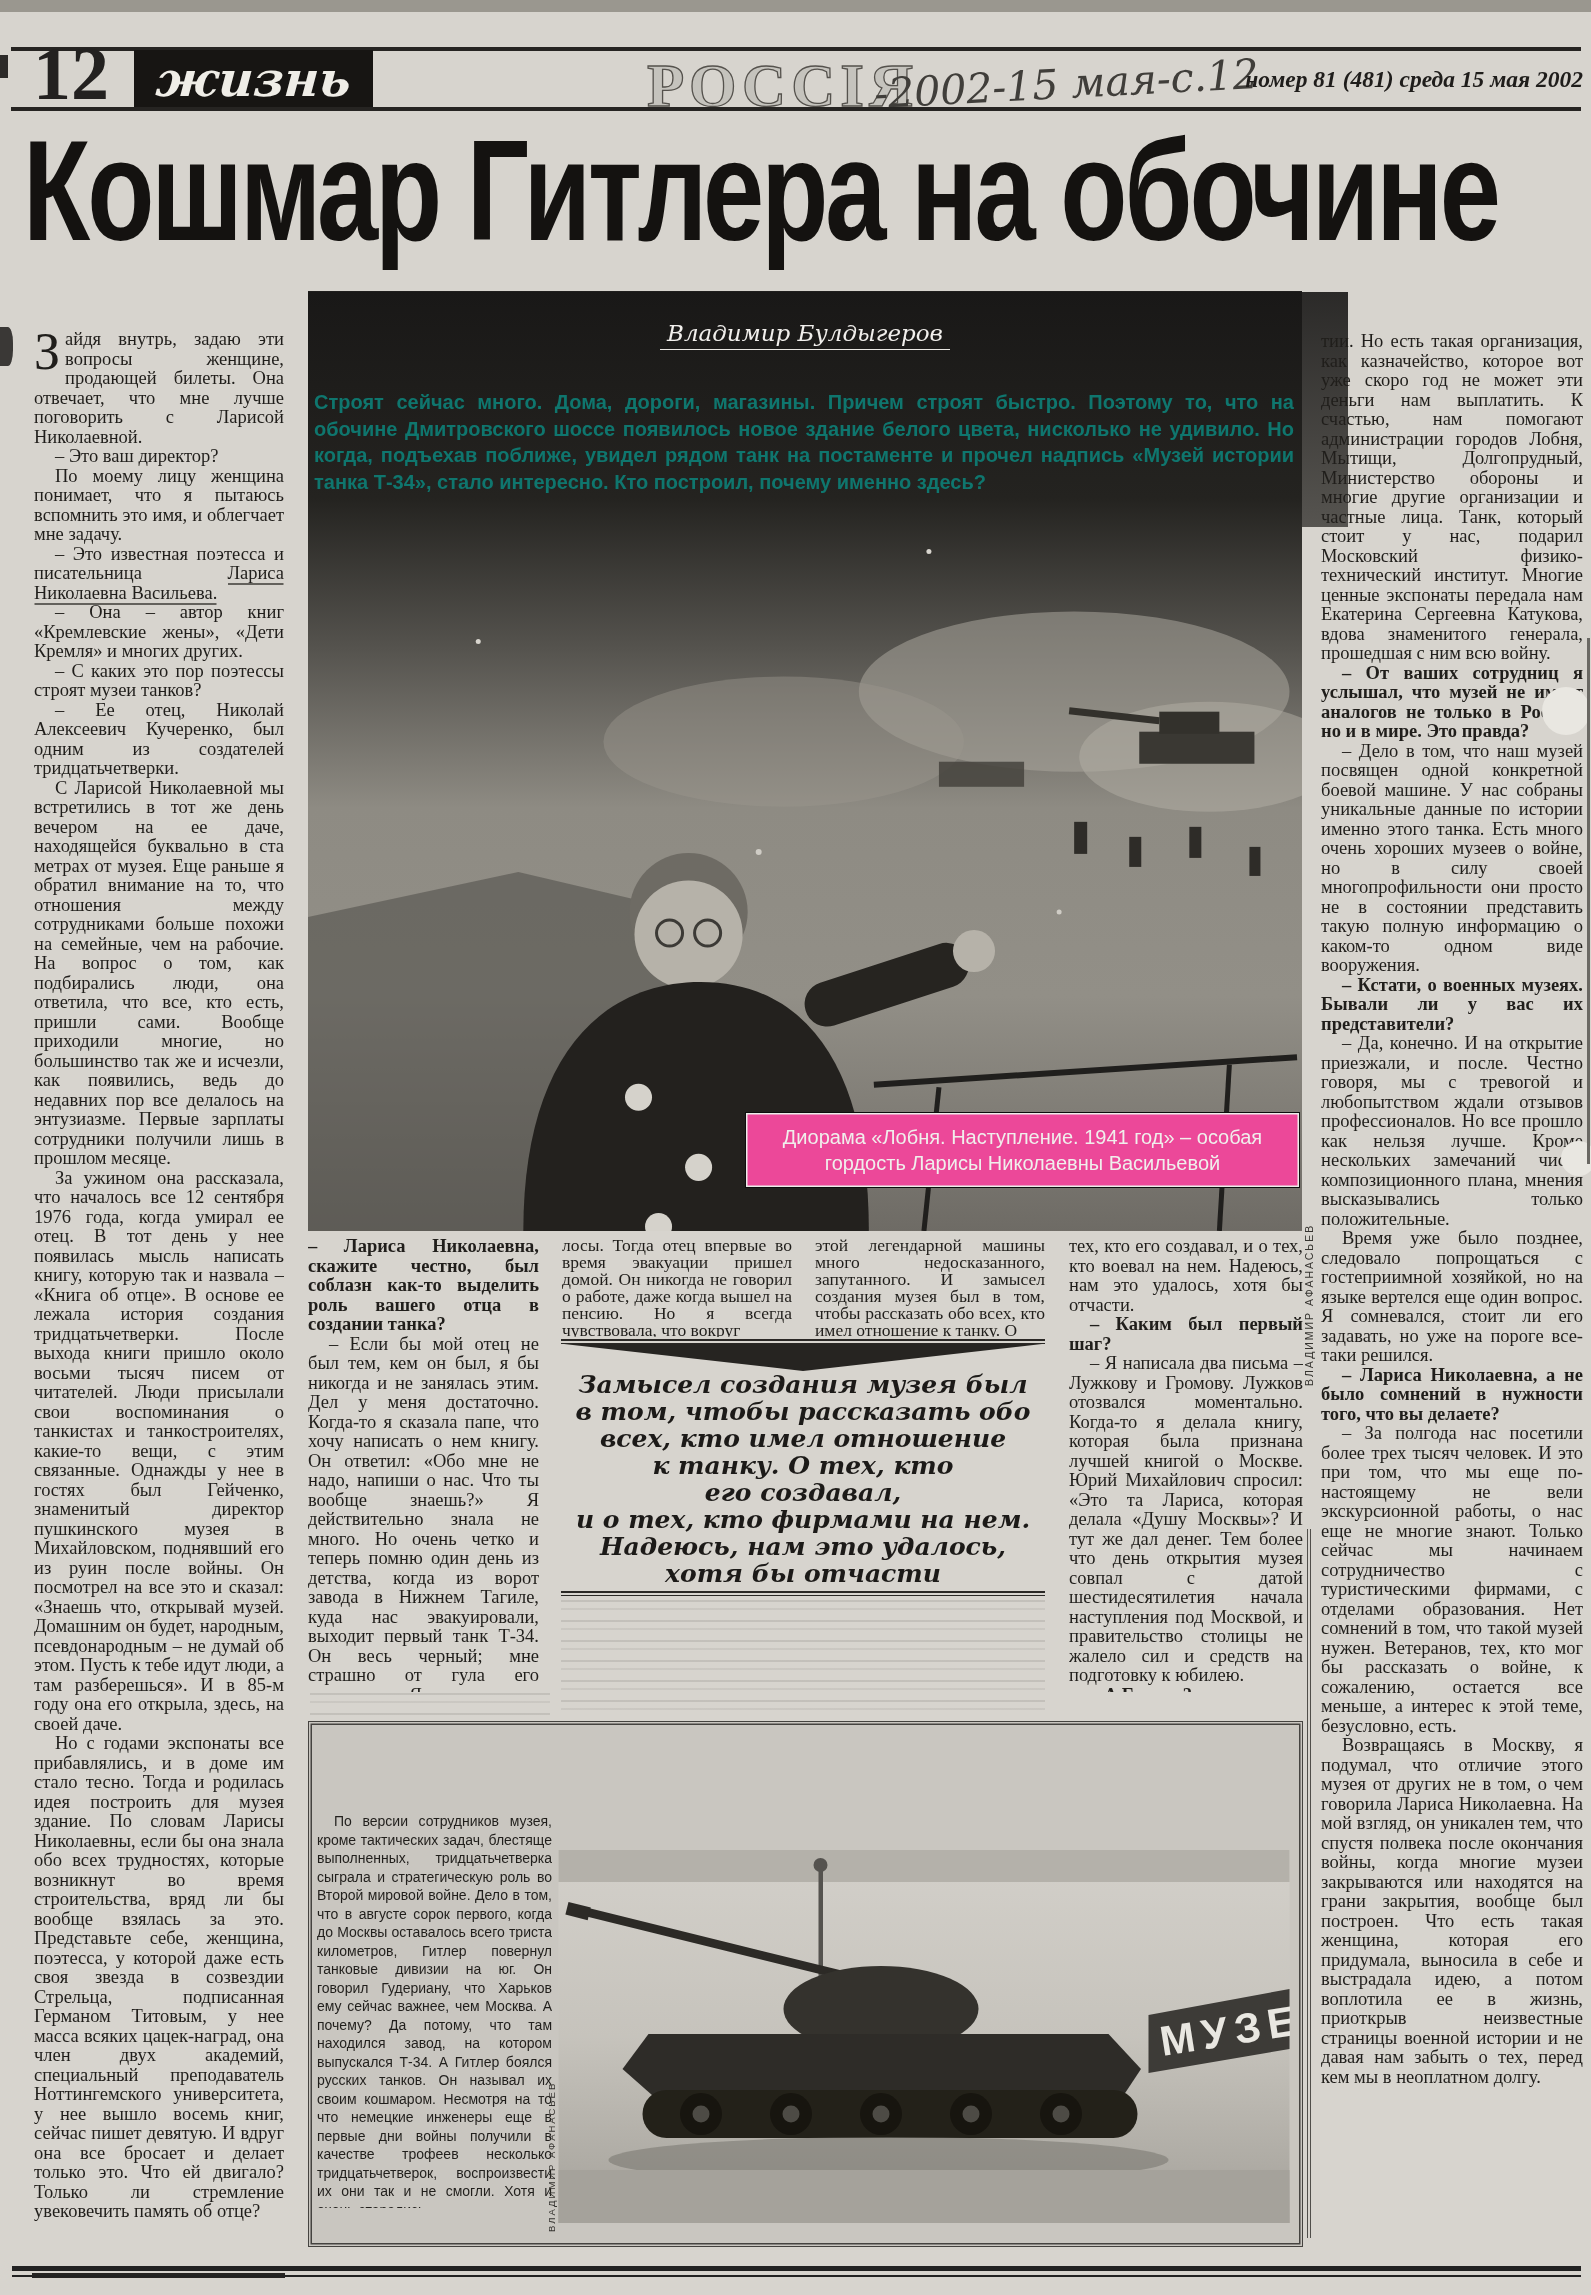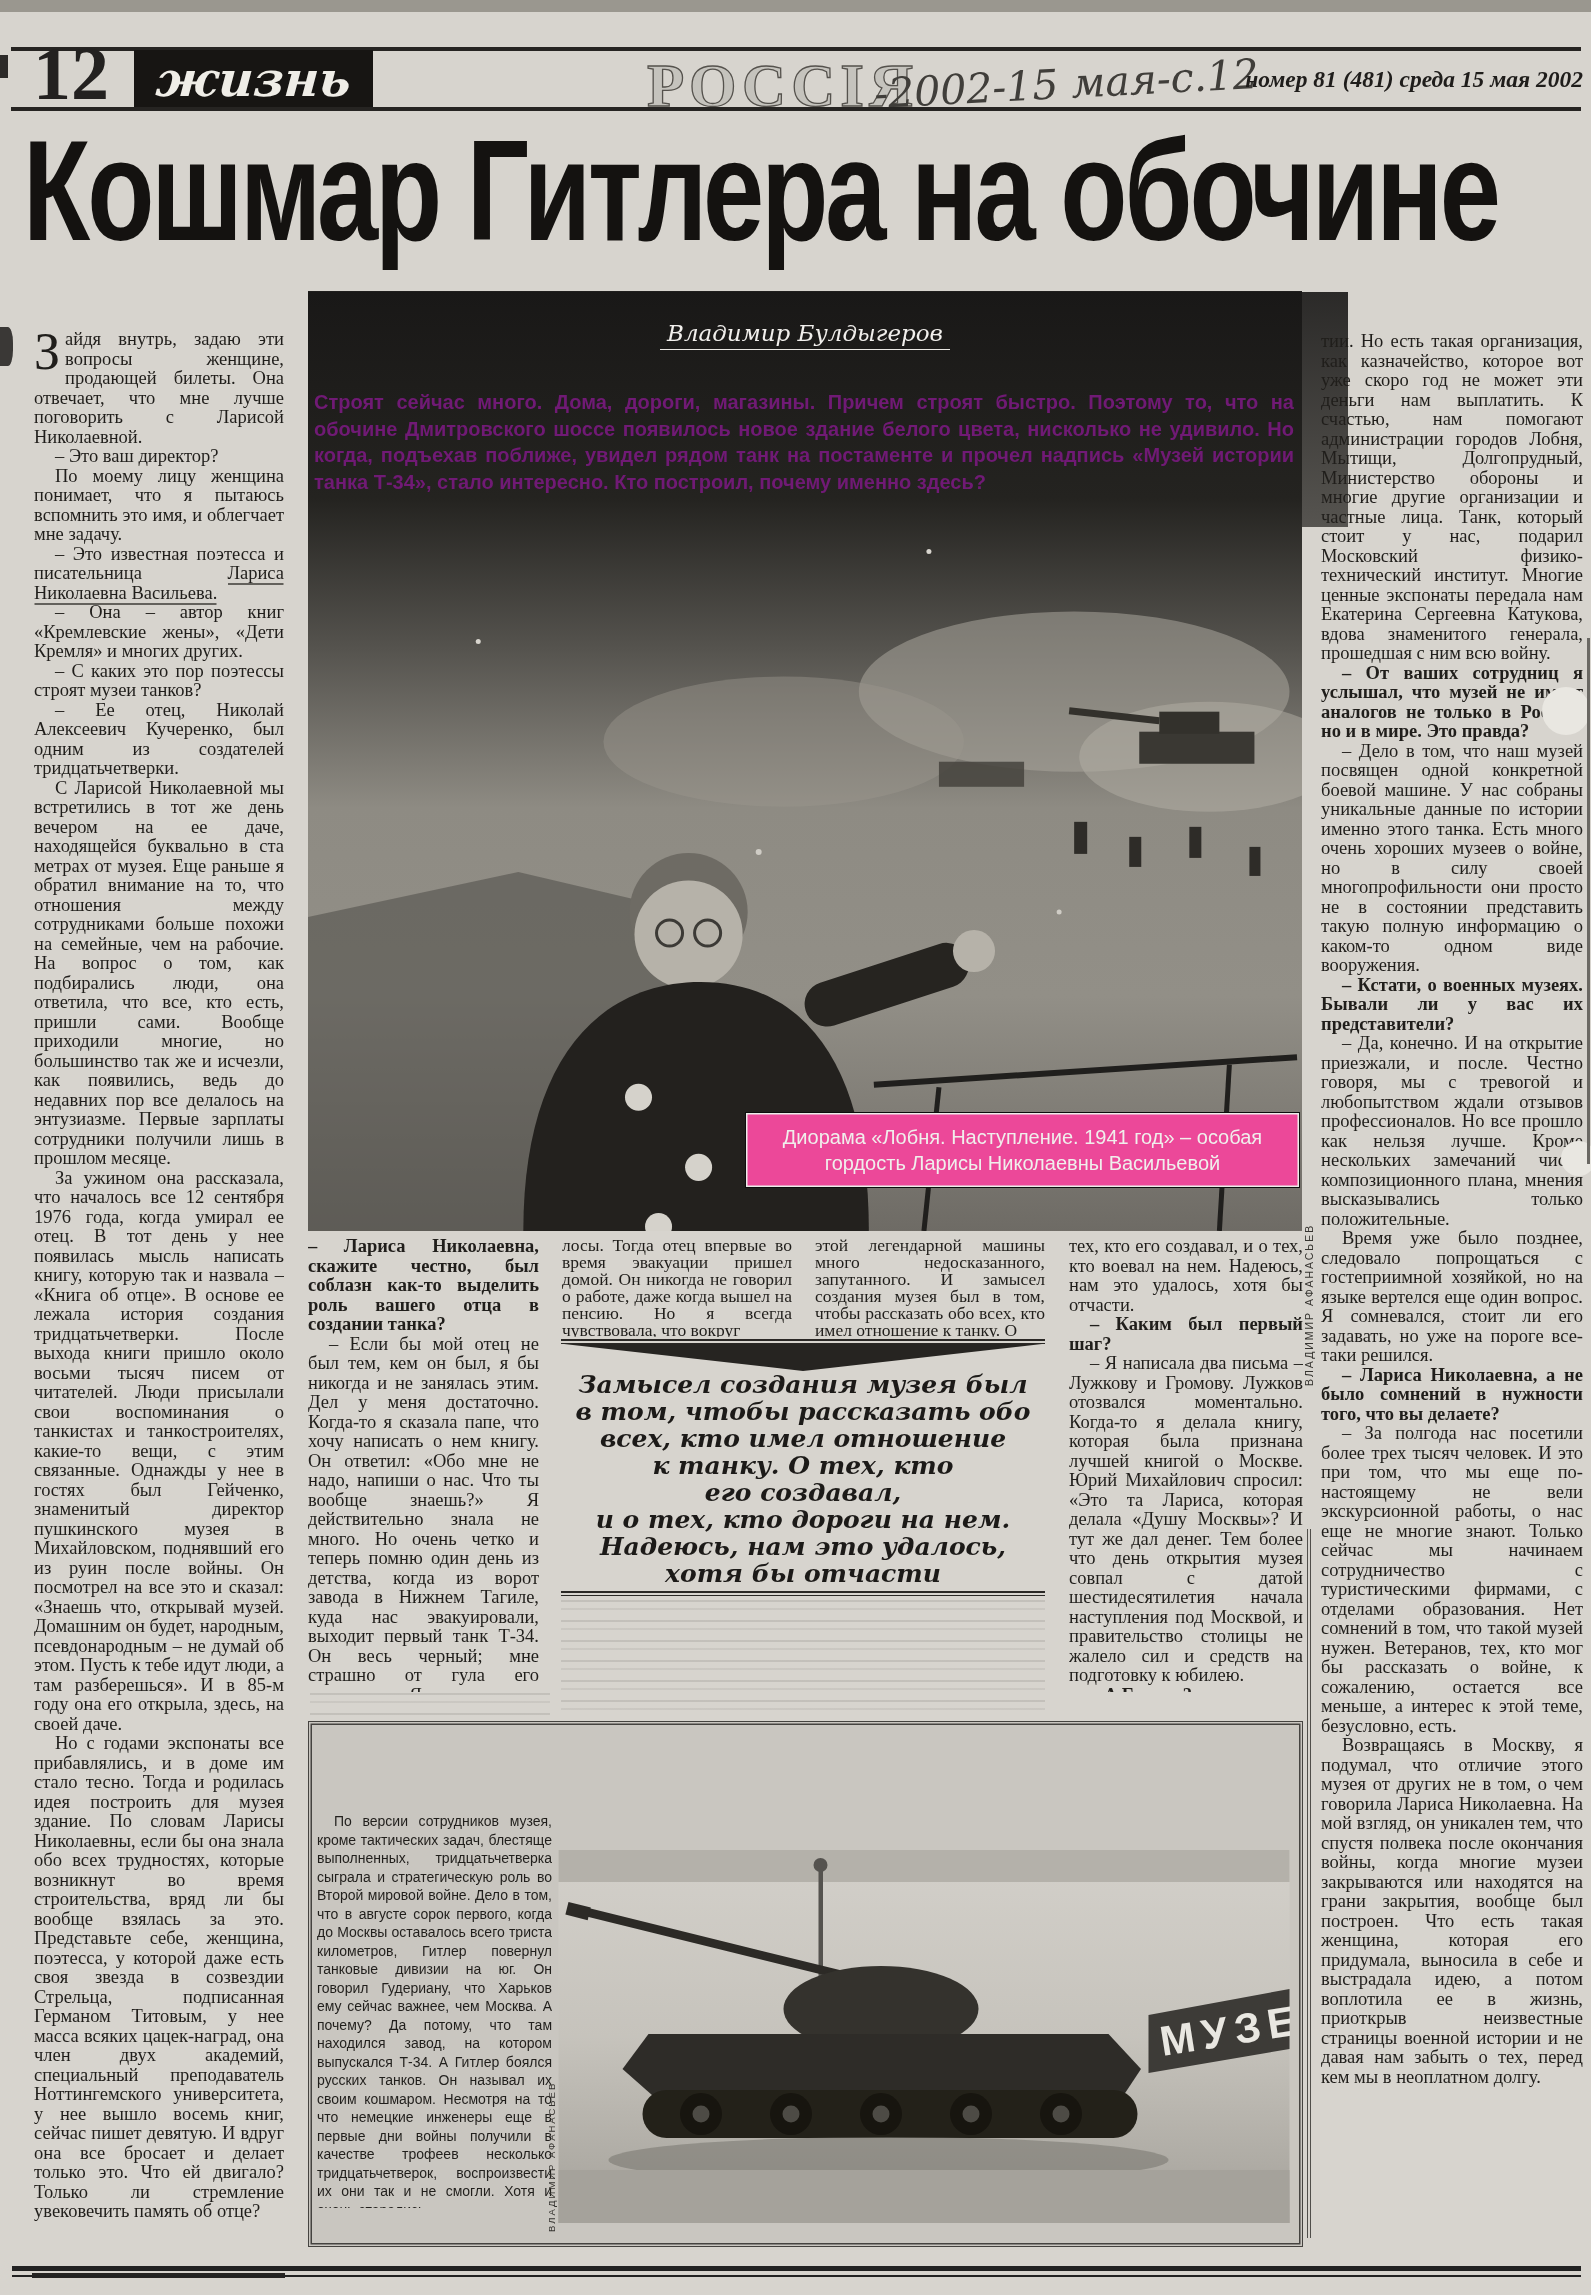--- a/index.html
+++ b/index.html
@@ -82,21 +82,21 @@
       <circle cx="340" cy="700" r="5" fill="#d8d5ce"></circle>
         <circle cx="1240" cy="520" r="5" fill="#d8d5ce"></circle>
       <circle cx="900" cy="1120" r="6" fill="#cfccc5"></circle>
         <circle cx="1500" cy="1240" r="5" fill="#cfccc5"></circle>
     </svg>
 
     <div style="position:absolute;left:0;top:29px;width:994px;text-align:center;">
       <span style="font-family:'DejaVu Serif',serif;font-style:italic;font-size:23px;color:#f1efec;border-bottom:1.5px solid #e9e7e3;padding:0 7px 3px;">Владимир Булдыгеров</span>
     </div>
     <div class="sans" style="position:absolute;left:6px;top:98px;width:980px;font-size:20px;font-weight:bold;line-height:26.5px;
-                color:#701a75;text-align:justify;">Строят сейчас много. Дома, дороги, магазины. Причем строят быстро. Поэтому то, что на обочине Дмитровского шоссе появилось новое здание белого цвета, нисколько не удивило. Но когда, подъехав поближе, увидел рядом танк на постаменте и прочел надпись «Музей истории танка Т-34», стало интересно. Кто построил, почему именно здесь?</div>
+                color:#0f766e;text-align:justify;">Строят сейчас много. Дома, дороги, магазины. Причем строят быстро. Поэтому то, что на обочине Дмитровского шоссе появилось новое здание белого цвета, нисколько не удивило. Но когда, подъехав поближе, увидел рядом танк на постаменте и прочел надпись «Музей истории танка Т-34», стало интересно. Кто построил, почему именно здесь?</div>
     <div style="position:absolute;left:437px;top:821px;width:543px;background:#ec4899;border:1.5px solid #0d0d0d;
                 box-shadow:inset 0 0 0 1.5px #ececea;padding:11px 5px;text-align:center;">
       <div class="sans" style="font-size:20px;line-height:26px;color:#f0efec;">Диорама «Лобня. Наступление. 1941 год» – особая</div>
       <div class="sans" style="font-size:20px;line-height:26px;color:#f0efec;">гордость Ларисы Николаевны Васильевой</div>
     </div>
   </div>
   <div class="abs" style="left:1302px;top:280px;width:46px;height:235px;background:linear-gradient(#1c1b1a,#4b4945);opacity:.92;"></div>
   <div class="abs vcredit" style="left:1303px;top:1224px;height:150px;">ВЛАДИМИР АФАНАСЬЕВ</div>
 
   <div class="abs serifcol" style="left:34px;top:318px;width:250px;height:1929px;">
@@ -134,21 +134,21 @@
 
   <div class="abs" style="left:561px;top:1327px;width:484px;height:256px;">
     <div style="height:2px;border-top:2px solid #2a2825;border-bottom:1.5px solid #2a2825;"></div>
     <div style="width:0;height:0;margin:0 auto;border-left:239px solid transparent;border-right:239px solid transparent;border-top:27px solid #262421;"></div>
     <div style="font-family:'DejaVu Serif',serif;font-style:italic;font-weight:bold;font-size:25px;line-height:27px;text-align:center;color:#1c1a18;">
       <div>Замысел создания музея был</div>
       <div>в том, чтобы рассказать обо</div>
       <div>всех, кто имел отношение</div>
       <div>к танку. О тех, кто</div>
       <div>его создавал,</div>
-      <div>и о тех, кто дороги на нем.</div>
+      <div>и о тех, кто фирмами на нем.</div>
       <div>Надеюсь, нам это удалось,</div>
       <div>хотя бы отчасти</div>
     </div>
     <div style="height:2px;margin-top:4px;border-top:2px solid #2a2825;border-bottom:1.5px solid #2a2825;"></div>
   </div>
 
   <div class="abs serifcol" style="left:1321px;top:320px;width:262px;height:1902px;">
     <p class="noindent">тии. Но есть такая организация, как казначейство, которое вот уже скоро год не может эти деньги нам выплатить. К счастью, нам помогают администрации городов Лобня, Мытищи, Долгопрудный, Министерство обороны и многие другие организации и частные лица. Танк, который стоит у нас, подарил Московский физико-технический институт. Многие ценные экспонаты передала нам Екатерина Сергеевна Катукова, вдова знаменитого генерала, прошедшая с ним всю войну.</p>
     <p class="q">– От ваших сотрудниц я услышал, что музей не имеет аналогов не только в России, но и в мире. Это правда?</p>
     <p>– Дело в том, что наш музей посвящен одной конкретной боевой машине. У нас собраны уникальные данные по истории именно этого танка. Есть много очень хороших музеев о войне, но в силу своей многопрофильности они просто не в состоянии представить такую полную информацию о каком-то одном виде вооружения.</p>

